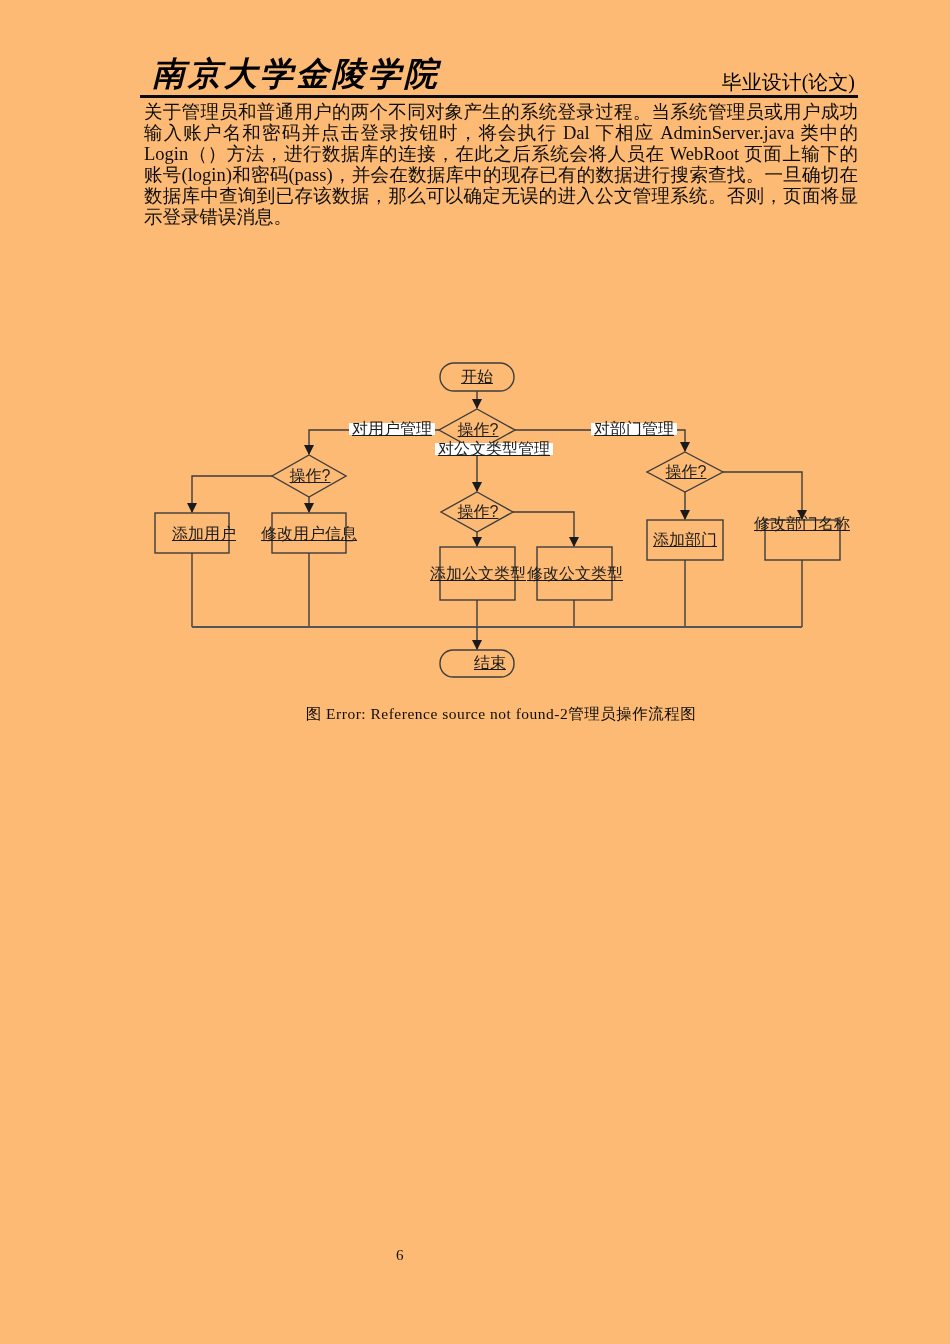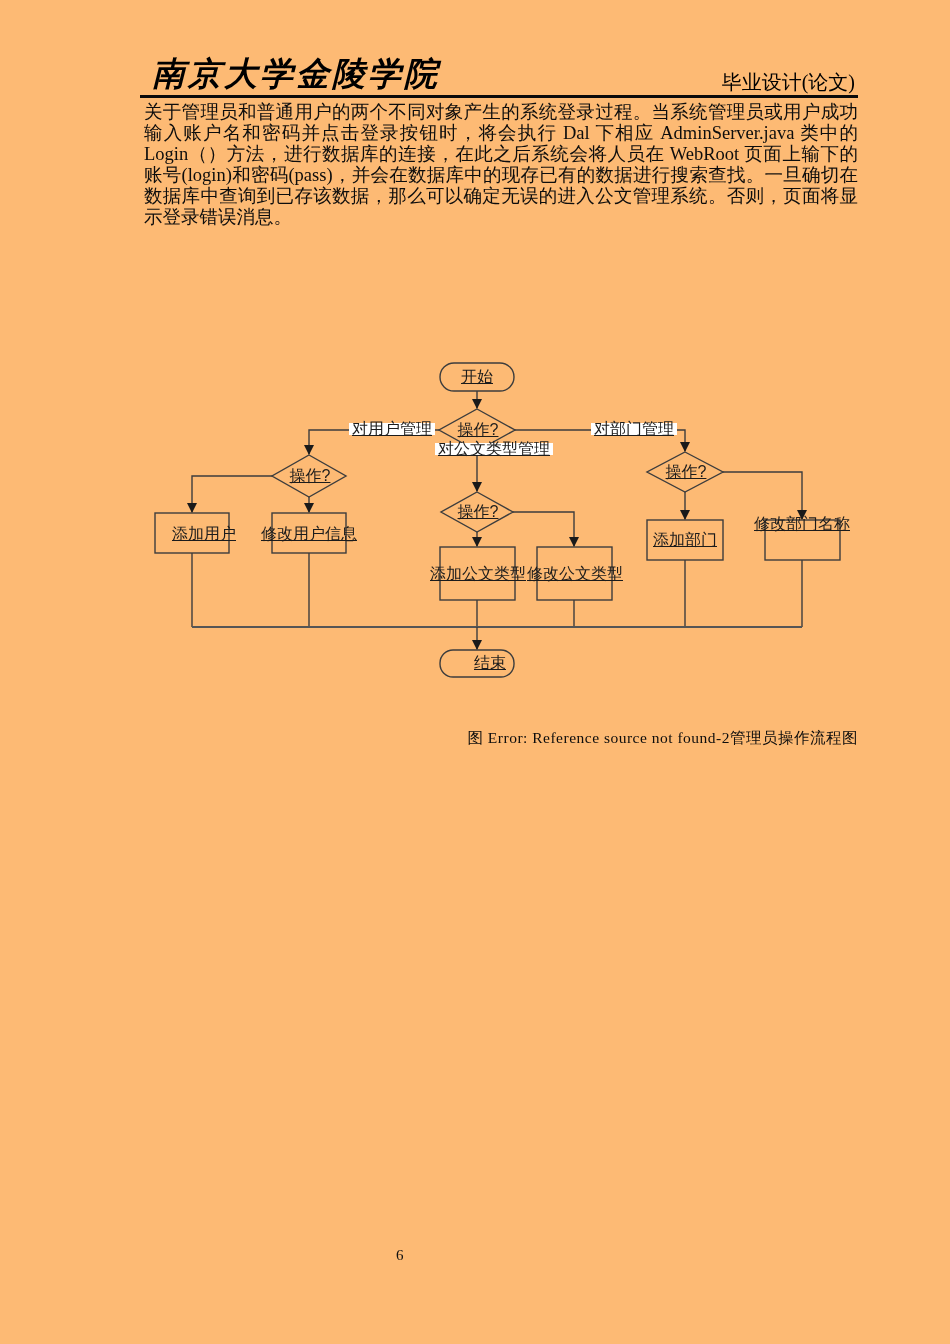--- a/index.html
+++ b/index.html
@@ -47,23 +47,22 @@
     font-family:"Liberation Sans","DejaVu Sans",sans-serif;
     font-size:16px; color:#1c1c1c;
     white-space:nowrap; text-align:right;
     line-height:12px;
     text-decoration:underline;
   }
   .fc-label.on-line { background:#ffffff; padding:0 3px;margin-left:16px; }
   
   .caption {
     position:absolute; left:144px; top:704px; width:714px;
-    text-align:right; font-size:15.5px; color:#0d0d0d;
+    text-align:center; font-size:15.5px; color:#0d0d0d;
     letter-spacing:0.5px;
-    margin-top:24px;
   }
   .pagenum {
     position:absolute; left:396px; top:1247px;
     font-size:15px; color:#111;
   }
 </style>
 </head>
 <body>
 
 <div class="page">

